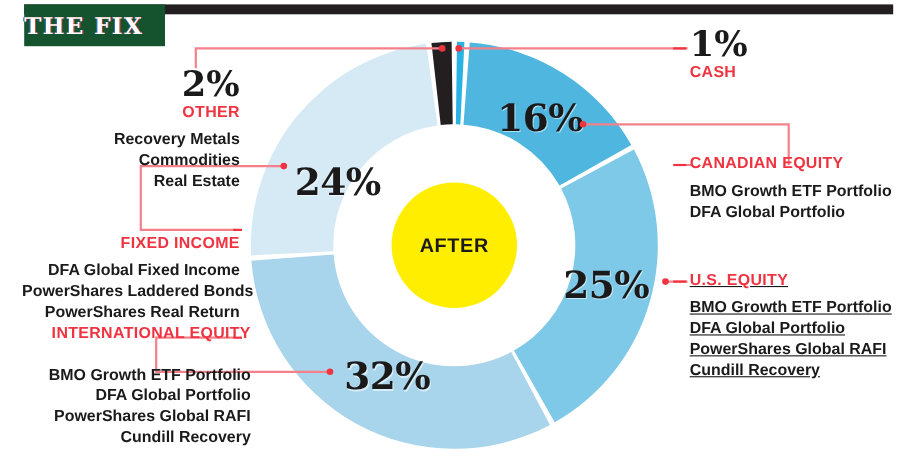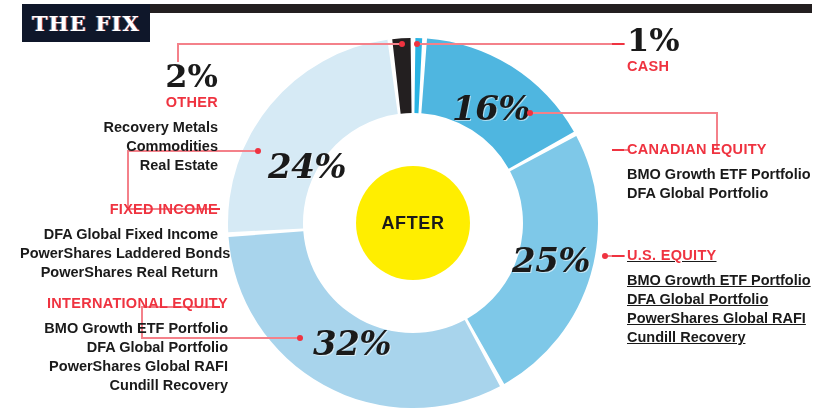--- a/index.html
+++ b/index.html
@@ -28,24 +28,23 @@
     background: #231f20;
   }
 
   
   #masthead {
     position: absolute;
     left: 22px;
     top: 4px;
     width: 128px;
     height: 38px;
-    background: #0f172a;
+    background: #14532d;
     display: flex;
     align-items: center;
-    justify-content: center;
   }
   #masthead .logo-text {
     font-family: "DejaVu Serif", "Liberation Serif", serif;
     font-weight: 700;
     font-size: 21px;
     letter-spacing: 1.2px;
     color: #ffffff;
     text-shadow: 1px 0 0 #c8442e, -1px 0 0 #2a6fb0;
     white-space: nowrap;
   }
@@ -79,21 +78,20 @@
   
   .pct {
     position: absolute;
     font-family: "DejaVu Serif", "Liberation Serif", serif;
     font-weight: 700;
     font-size: 34px;
     color: #1a1a1a;
     letter-spacing: -0.5px;
     white-space: nowrap;
     text-shadow: 1px 1px 0 rgba(255,255,255,0.55);
-    font-style: italic;
   }
   #pct-canadian { left: 452px; top: 88px; }
   #pct-us       { left: 512px; top: 240px; }
   #pct-intl     { left: 313px; top: 323px; }
   #pct-fixed    { left: 268px; top: 130px; margin-top: 16px; }
 
   
   .callout { position: absolute; }
   .callout .big {
     font-family: "DejaVu Serif", "Liberation Serif", serif;
@@ -120,25 +118,25 @@
   }
   .callout .holdings div { white-space: nowrap; }
 
   .align-right { text-align: right; }
   .align-left  { text-align: left; }
 
   #callout-other       { left: 20px;  top: 60px;  width: 198px; }
   #callout-other .big  { margin-bottom: 1px; }
   #callout-other .cat  { margin-bottom: 7px; }
 
-  #callout-fixed       { left: 0px;   top: 200px; width: 218px; padding-left: 20px; }
+  #callout-fixed       { left: 0px;   top: 212px; width: 218px; padding-left: 20px; }
   #callout-fixed .cat  { margin-bottom: 7px; }
 
   #callout-intl        { left: 0px;   top: 294px; width: 228px; }
-  #callout-intl .cat   { margin-bottom: 7px; }
+  #callout-intl .cat   { margin-bottom: 20px; }
 
   #callout-cash        { left: 627px; top: 24px;  width: 190px; }
   #callout-cash .big   { margin-bottom: 1px; }
 
   #callout-canadian    { left: 627px; top: 140px; width: 190px; }
   #callout-canadian .cat { margin-bottom: 7px; }
 
   #callout-us          { left: 627px; top: 246px; width: 190px; text-decoration: underline; }
   #callout-us .cat     { margin-bottom: 7px; }
 

